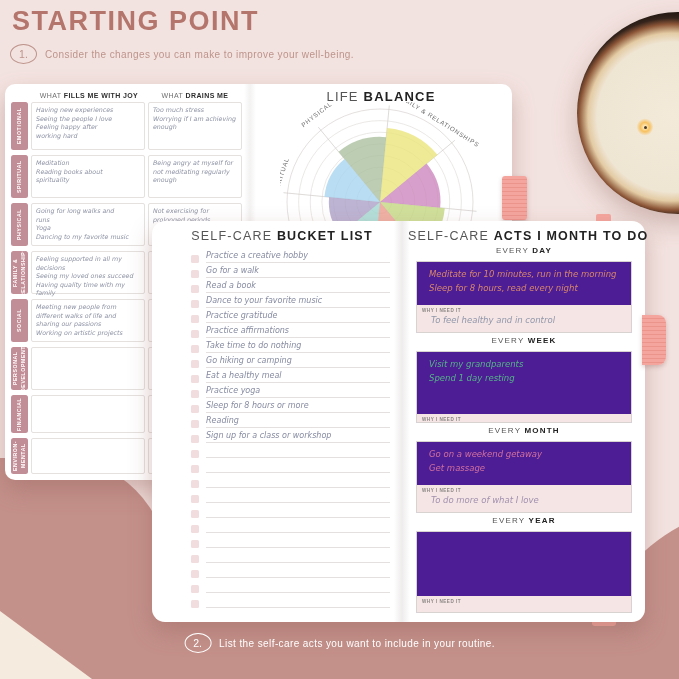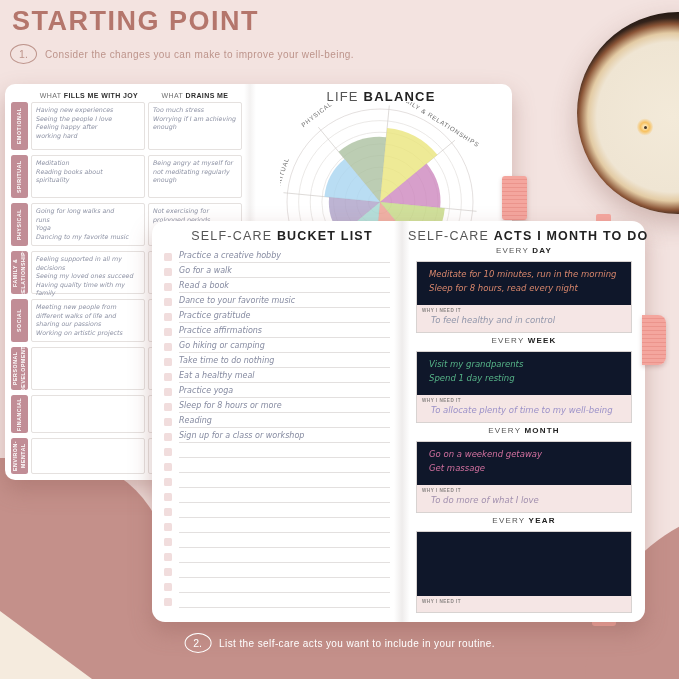--- a/index.html
+++ b/index.html
@@ -69,29 +69,29 @@
   .wheel{left:280px;top:102px;}
 
   
   .page-title{text-align:center;font-size:12.5px;letter-spacing:1.2px;color:#555;font-weight:300;white-space:nowrap;}
   .page-title b{color:#222;font-weight:700;}
   .bucket-title{left:166px;top:229px;width:232px;}
   .acts-title{left:408px;top:229px;width:232px;}
 
   
   .brows{left:164px;top:248px;width:226px;}
-  .brow{display:flex;height:15px;align-items:center;}
+  .brow{display:flex;height:15px;align-items:flex-end;margin-left:27px;}
   .bcheck{width:8px;height:8px;margin-top:3px;border-radius:1.5px;background:#f1dddd;flex:none;}
   .btext{flex:1;margin-left:7px;border-bottom:1px solid #e3e0df;height:13px;line-height:13px;font-size:8px;}
 
   
   .sections{left:416px;top:246px;width:216px;}
   .sect-label{text-align:center;font-size:8px;letter-spacing:1.2px;color:#555;height:12px;margin-bottom:3px;}
   .sect-label b{color:#222;margin-top:29px;}
-  .abox{border:1px solid #d8d3d1;border-radius:1px;background:#0f172a;margin-bottom:3px;display:flex;flex-direction:column;overflow:hidden;}
+  .abox{border:1px solid #d8d3d1;border-radius:1px;background:#4c1d95;margin-bottom:3px;display:flex;flex-direction:column;overflow:hidden;}
   .aentry{padding:6px 12px;font-size:8.5px;line-height:1.6;white-space:pre-line;flex:1;}
   .awhy{background:#f5e6e5;}
   .awhy-label{font-size:4.6px;font-weight:700;letter-spacing:.5px;color:#8a8583;padding:3px 5px 0 5px;}
   .awhy-text{padding:2px 14px 6px 14px;font-size:8.5px;}
 </style>
 </head>
 <body>
 
 <div class="stage">
 
@@ -292,25 +292,25 @@
       <div class="brow">
         <span class="bcheck"></span>
         <span class="btext hw" style="color: rgb(133, 138, 160);">Practice gratitude</span>
       </div>
       <div class="brow">
         <span class="bcheck"></span>
         <span class="btext hw" style="color: rgb(133, 138, 160);">Practice affirmations</span>
       </div>
       <div class="brow">
         <span class="bcheck"></span>
+        <span class="btext hw" style="color: rgb(133, 138, 160);">Take time to do nothing</span>
+      </div>
+      <div class="brow">
+        <span class="bcheck"></span>
         <span class="btext hw" style="color: rgb(133, 138, 160);">Go hiking or camping</span>
-      </div>
-      <div class="brow">
-        <span class="bcheck"></span>
-        <span class="btext hw" style="color: rgb(133, 138, 160);">Take time to do nothing</span>
       </div>
       <div class="brow">
         <span class="bcheck"></span>
         <span class="btext hw" style="color: rgb(133, 138, 160);">Eat a healthy meal</span>
       </div>
       <div class="brow">
         <span class="bcheck"></span>
         <span class="btext hw" style="color: rgb(133, 138, 160);">Practice yoga</span>
       </div>
       <div class="brow">
@@ -383,21 +383,20 @@
           <div class="awhy-label">WHY I NEED IT</div>
           <div class="awhy-text hw" style="color: rgb(145, 150, 170);">To feel healthy and in control</div>
         </div>
       </div>
       <div class="sect-label"><span>EVERY </span><b>WEEK</b></div>
       <div class="abox" style="height: 70px;">
         <div class="aentry hw" style="height: 40px; color: rgb(86, 180, 136);">Visit my grandparents
 Spend 1 day resting</div>
         <div class="awhy">
           <div class="awhy-label">WHY I NEED IT</div>
-          <div class="awhy-text hw" style="color: rgb(154, 144, 200);">To allocate plenty of time to my well-being</div>
         </div>
       </div>
       <div class="sect-label"><span>EVERY </span><b>MONTH</b></div>
       <div class="abox" style="height: 70px;">
         <div class="aentry hw" style="height: 40px; color: rgb(210, 112, 159);">Go on a weekend getaway
 Get massage</div>
         <div class="awhy">
           <div class="awhy-label">WHY I NEED IT</div>
           <div class="awhy-text hw" style="color: rgb(161, 143, 174);">To do more of what I love</div>
         </div>

